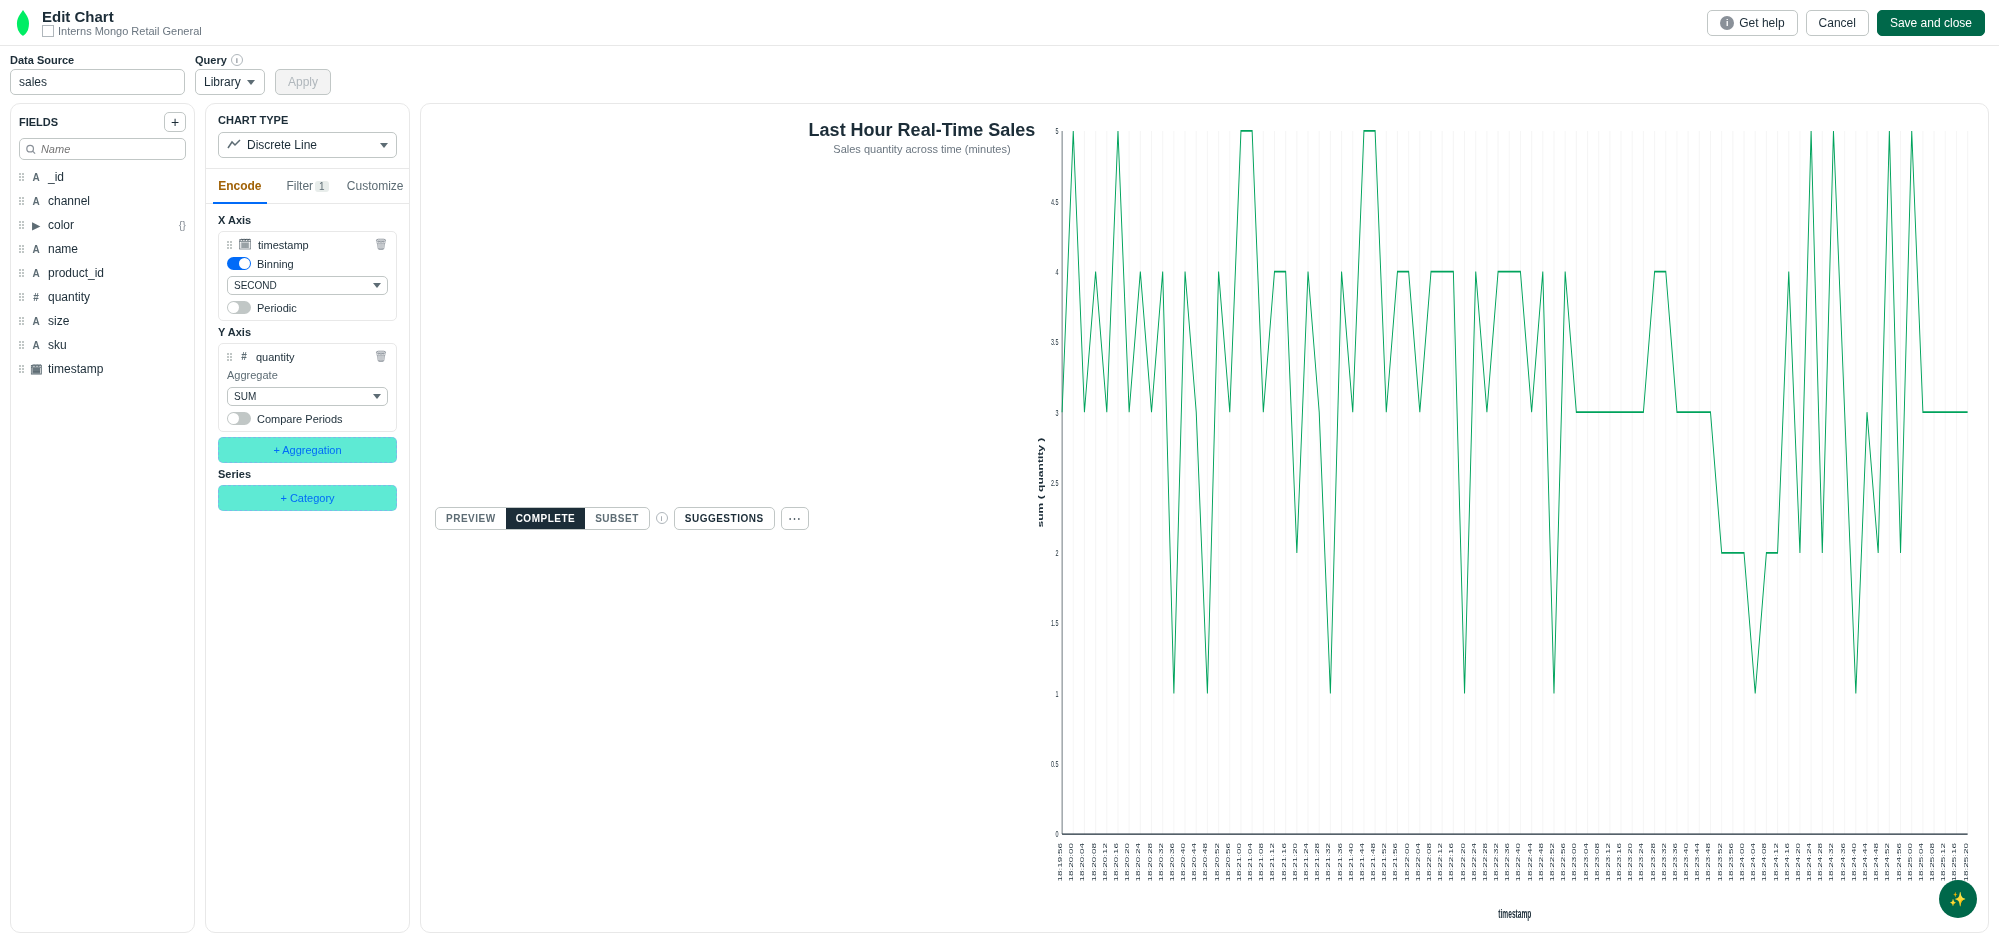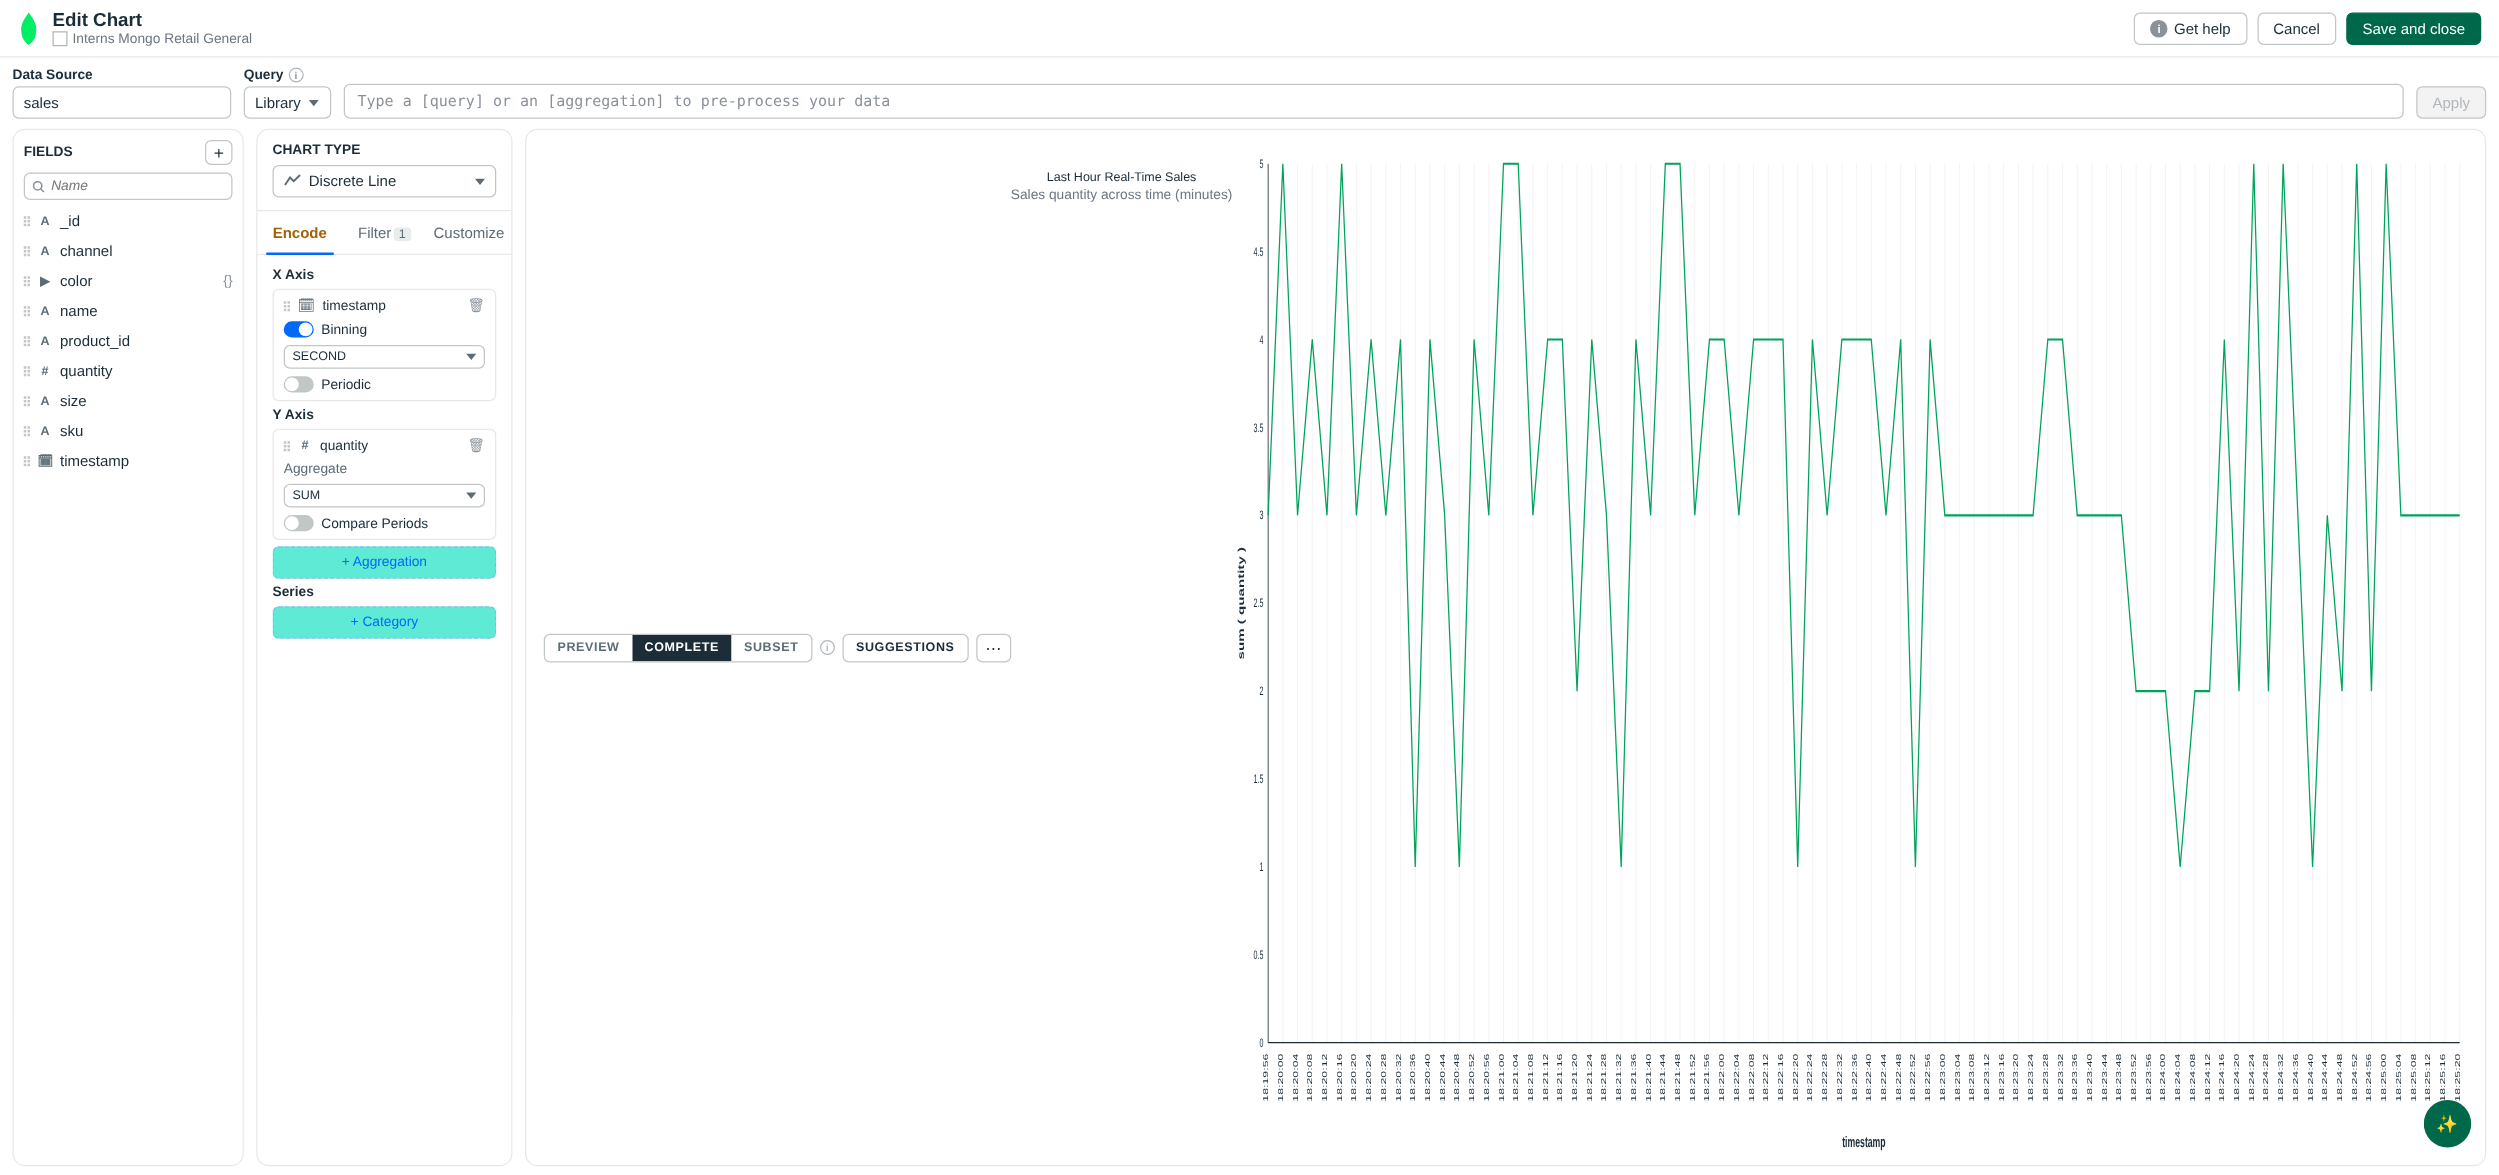--- a/index.html
+++ b/index.html
@@ -61,21 +61,21 @@
 
 .chart-panel { flex: 1; display: flex; padding: 10px 14px; min-width: 0; }
 .chart-toolbar { display: flex; align-items: center; gap: 6px; }
 .seg { display: flex; border: 1px solid #c1c7c6; border-radius: 5px; overflow: hidden; font-size: 10px; font-weight: 700; letter-spacing: 0.5px; }
 .seg div { padding: 5px 10px; cursor: pointer; color: #5d6c74; }
 .seg div.on { background: #1c2d38; color: #fff; }
 .chart-toolbar .right { margin-left: auto; display: flex; gap: 6px; justify-content: center; }
 .suggest-btn { border: 1px solid #c1c7c6; border-radius: 5px; padding: 5px 10px; font-size: 10px; font-weight: 700; letter-spacing: 0.5px; cursor: pointer; }
 .more-btn { border: 1px solid #c1c7c6; border-radius: 5px; width: 28px; display: flex; align-items: center; justify-content: center; cursor: pointer; }
 .chart-titles { text-align: center; margin-top: 6px; }
-.chart-title { font-weight: 400; font-size: 10px; margin-top: 17px; }
+.chart-title { font-weight: 700; font-size: 18px; }
 .chart-subtitle { font-size: 11px; color: #6b7680; margin-top: 2px; }
 .chart-area { flex: 1; position: relative; margin-top: 6px; }
 svg.chart { width: 100%; height: 100%; }
 .tick-text { font-size: 9px; fill: #1c2d38; }
 .xlabel-text { font-size: 11px; font-weight: 600; fill: #1c2d38; }
 .fab { position: fixed; bottom: 22px; right: 22px; width: 38px; height: 38px; border-radius: 50%; background: #00684a; color: #a3e6cd; display: flex; align-items: center; justify-content: center; font-size: 14px; cursor: pointer; }
 </style>
 </head>
 <body>
 
@@ -113,23 +113,20 @@
   </div>
   <div class="query-col" style="width:70px">
     <div class="label-sm">
       <span>Query</span>
       <span class="info-i">i</span>
     </div>
     <div class="select-box">
       <span>Library</span>
       <span class="caret"></span>
     </div>
-  </div>
-  <div class="query-input">
-    <span>Type a [query] or an [aggregation] to pre-process your data</span>
   </div>
   <div class="btn disabled">
       <span>Apply</span>
     </div>
 </div>
 
 <div class="main">
 
   <div class="panel fields-panel">
     <div class="fields-head">

